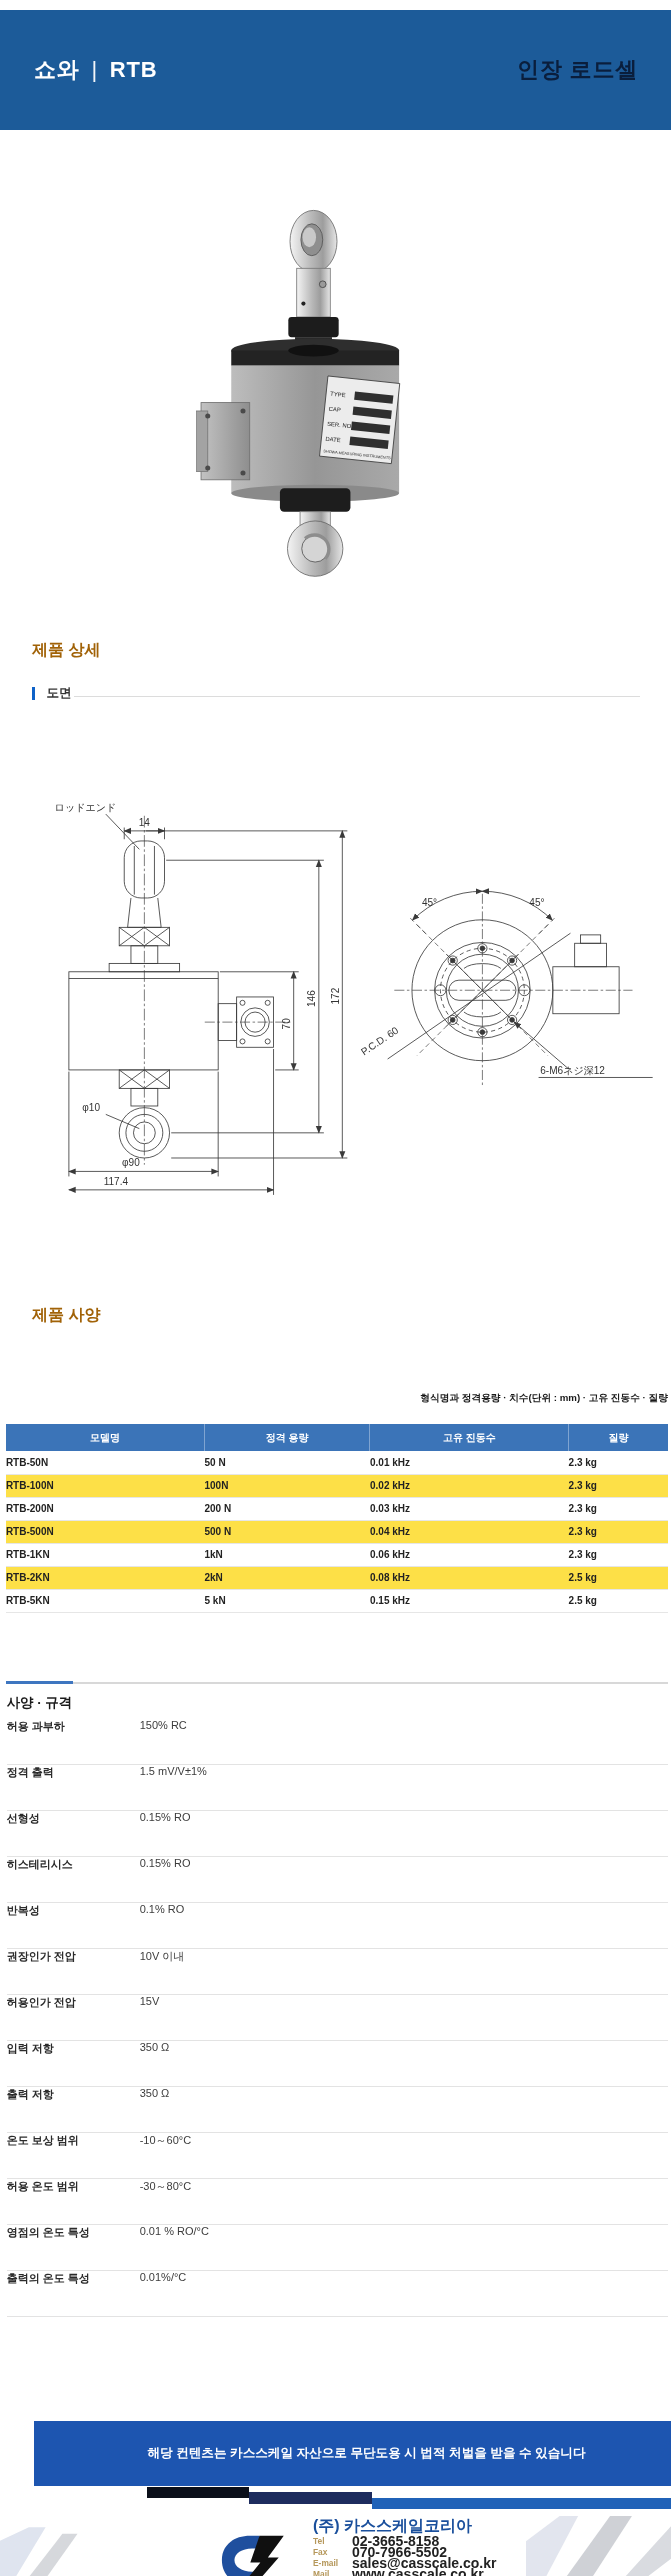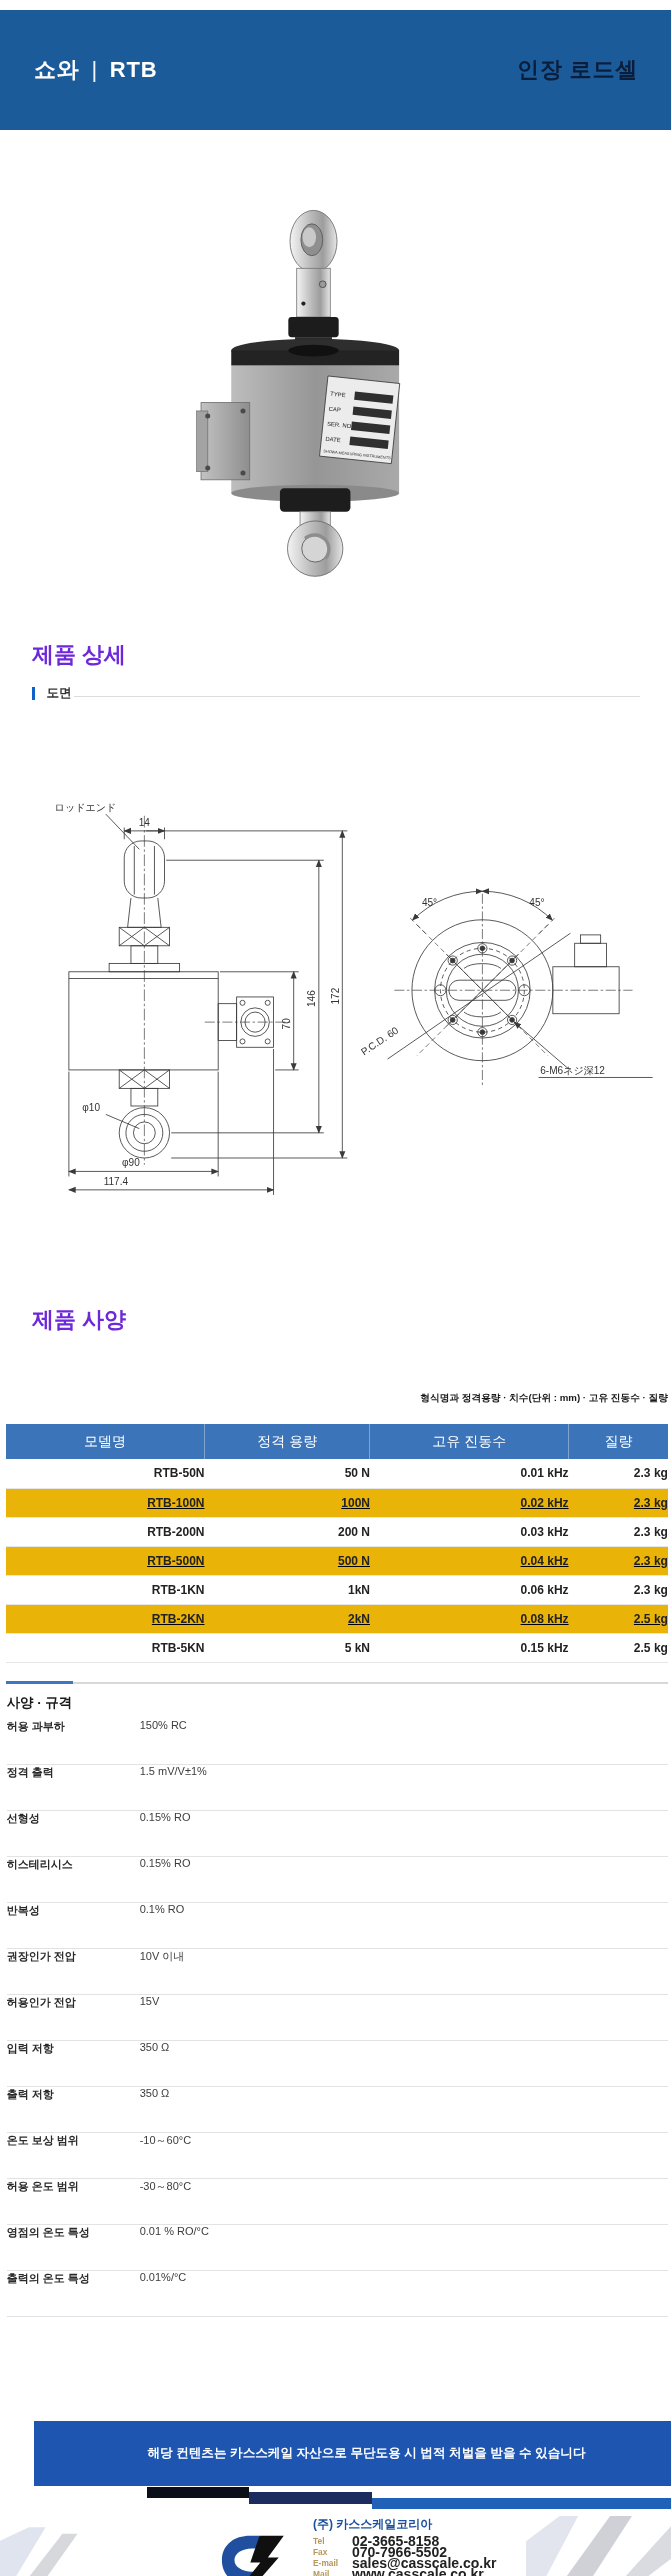--- a/index.html
+++ b/index.html
@@ -10,38 +10,38 @@
   .top-bar { position:absolute; left:0; top:0; width:672px; height:120px; background:#1c5b99;
              display:flex; align-items:center; justify-content:space-between; padding:0 34px; }
   .top-bar .brand { color:#ffffff; font-size:22px; font-weight:bold; letter-spacing:0.8px; display:flex; gap:11.8px; align-items:center; }
   .top-bar .brand .sep { font-weight:normal; opacity:.95; }
   .top-bar .ptype { color:#0a1e3c; font-size:22px; font-weight:bold; letter-spacing:0.8px; }
 
   
   .photo { position:absolute; left:196px; top:191px; width:235px; height:378px; }
 
   
-  .sec-title { position:absolute; left:32px; color:#6d28d9; font-size:22px; font-weight:bold; }
+  .sec-title { position:absolute; left:32px; color:#a16207; font-size:16px; font-weight:bold; }
   .sub-label { position:absolute; left:32px; top:675px; display:flex; align-items:center; gap:12px; }
   .sub-label .bar { width:2.5px; height:12.6px; background:#0f62c8; }
   .sub-label .txt { font-size:12.6px; font-weight:600; color:#333; }
   .rule { position:absolute; left:74px; top:686px; width:566px; border-top:0.8px solid #dcdcdc; }
 
   .drawing { position:absolute; left:25px; top:737px; width:638px; height:463px; }
 
   
   .table-caption { position:absolute; left:5.9px; top:1382px; width:662px; text-align:right;
                    font-size:9.7px; font-weight:bold; color:#191919; }
   table.spec { position:absolute; left:5.9px; top:1414px; width:662px; border-collapse:collapse; table-layout:fixed; }
-  table.spec th { background:#3b74b8; color:#fff; font-size:14px; font-weight:normal; height:35px;
+  table.spec th { background:#3b74b8; color:#fff; font-size:10px; font-weight:bold; height:27px;
                   border-right:0.8px solid rgba(255,255,255,.35); }
   table.spec th:last-child { border-right:none; }
-  table.spec td { height:29px; text-align:right; font-size:12px; font-weight:bold; color:#222;
+  table.spec td { height:23px; text-align:left; font-size:10px; font-weight:bold; color:#222;
                   border-bottom:0.8px solid #e6e6e6; }
-  table.spec tr.alt { background:#eab308;text-decoration:underline; }
+  table.spec tr.alt { background:#fde047; }
   .col1{width:30%}.col2{width:25%}.col3{width:30%}.col4{width:15%}
 
   .divider { position:absolute; left:5.9px; top:1672px; width:662px; height:1.7px; background:#d8d8d8; }
   .divider .accent { position:absolute; left:0; top:-0.8px; width:67px; height:2.5px; background:#3e76c0; }
   .spec-detail-title { position:absolute; left:6.7px; top:1684px; font-size:13.4px; font-weight:bold; color:#1a1a1a; }
 
   .spec-list { position:absolute; left:6.7px; top:1709px; width:661px; }
   .spec-row { display:flex; height:46px; border-bottom:0.8px solid #e3e3e3; }
   .spec-label { width:133px; font-size:11px; font-weight:bold; color:#2b2b2b; }
   .spec-value { font-size:11px; color:#3c3c3c; }
@@ -52,21 +52,21 @@
 
   
   .stripe { position:absolute; height:11px; }
   .stripe.s1 { left:147px; top:2477px; width:102px; background:#0b0f1a; }
   .stripe.s2 { left:249px; top:2482px; width:123px; height:11.8px; background:#1d2c5e; }
   .stripe.s3 { left:372px; top:2488px; width:300px; background:#2062b8; }
 
   
   .wm { position:absolute; }
   .logo { position:absolute; left:220px; top:2525px; width:69px; height:51px; }
-  .company { position:absolute; left:313px; top:2506px; font-size:12px; font-weight:bold; color:#1a4f9c; }
+  .company { position:absolute; left:313px; top:2506px; font-size:16px; font-weight:bold; color:#1a4f9c; }
   .contacts { position:absolute; left:313px; top:2525px; }
   .contact-row { display:flex; height:11px; align-items:center; }
   .contact-label { width:39px; font-size:8.4px; font-weight:bold; color:#b5975a; }
   .contact-value { font-size:14px; font-weight:bold; color:#222; }
 
   svg text { font-family:"Liberation Sans", sans-serif; }
 </style>
 </head>
 <body>
 

